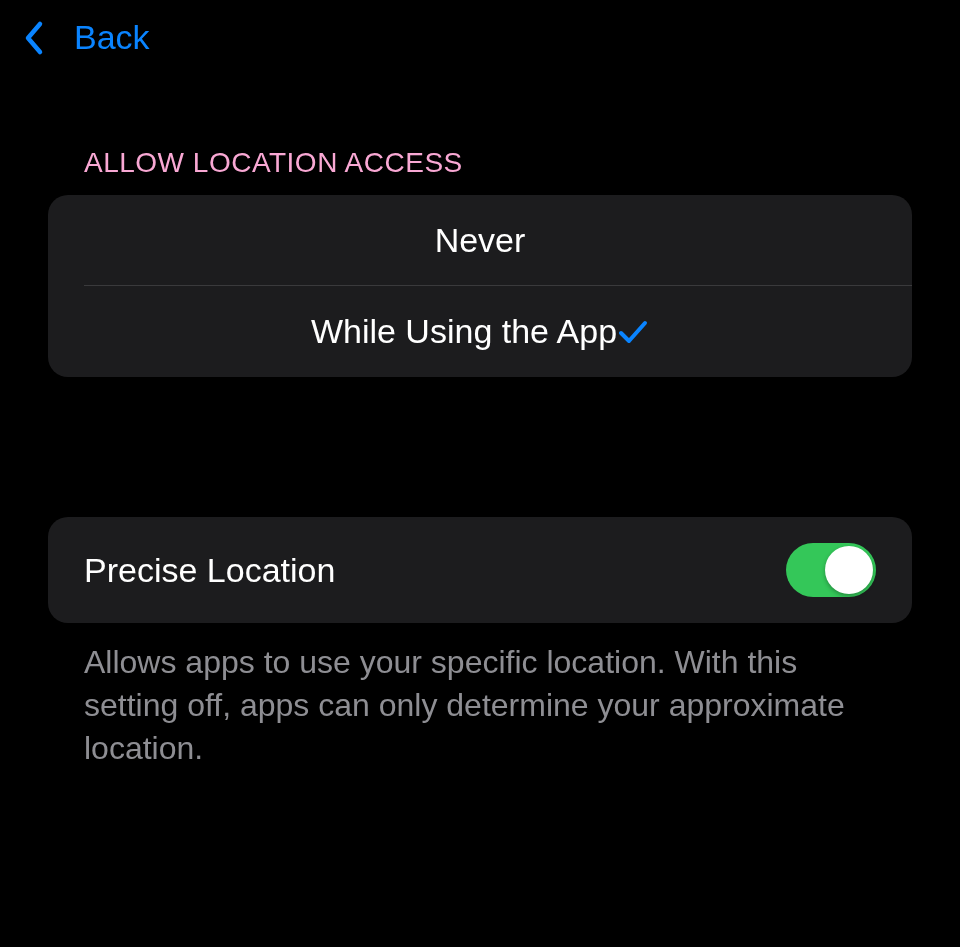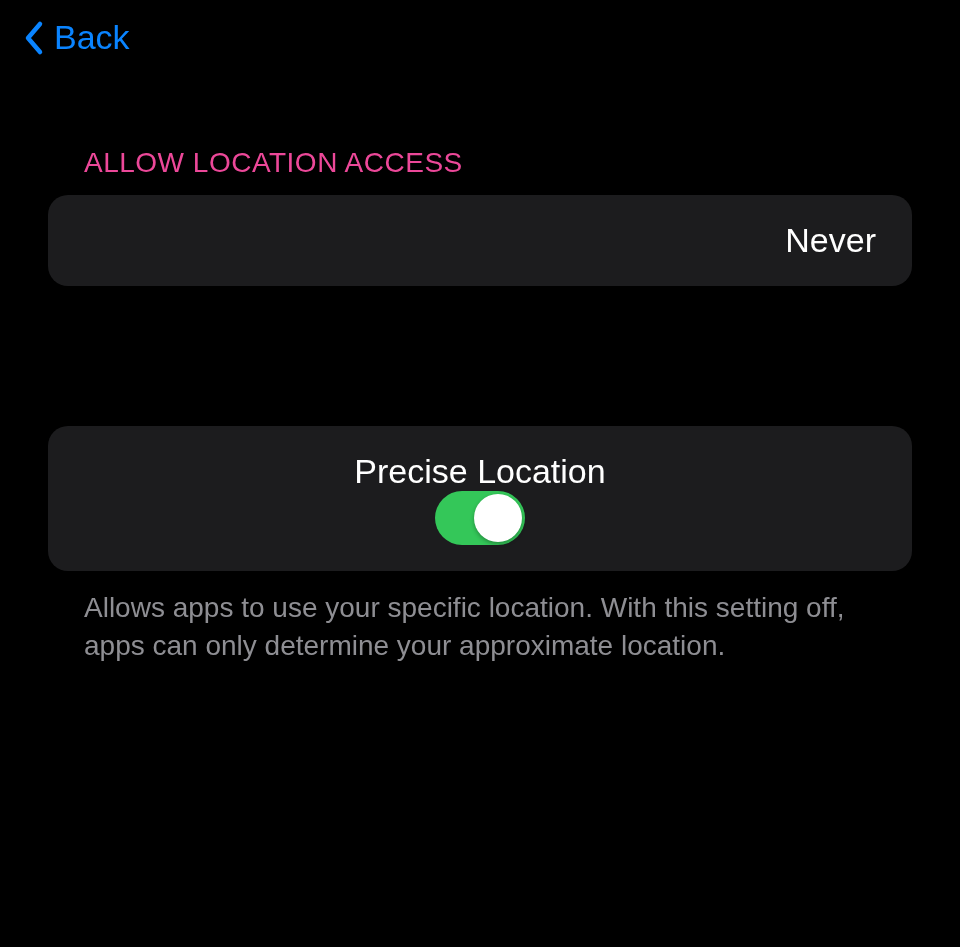--- a/index.html
+++ b/index.html
@@ -27,41 +27,42 @@
       align-items: center;
     }
     .back-chevron svg {
       width: 24px;
       height: 36px;
     }
     .back-label {
       color: #0a84ff;
       font-size: 34px;
       font-weight: 400;
+      margin-left: 20px;
     }
     .content {
       padding: 0 48px;
     }
     .section-header {
-      color: #ec4899;
+      color: #f9a8d4;
       font-size: 28px;
       font-weight: 400;
       letter-spacing: 0.5px;
       text-transform: uppercase;
       padding: 72px 0 16px 36px;
     }
     .list-group {
       background: #1c1c1e;
       border-radius: 20px;
       overflow: hidden;
     }
     .list-row {
       display: flex;
       align-items: center;
-      justify-content: flex-end;
+      justify-content: center;
       padding: 26px 36px;
       cursor: pointer;
       position: relative;
     }
     .list-row:not(:last-child)::after {
       content: "";
       position: absolute;
       left: 36px;
       right: 0;
       bottom: 0;
@@ -84,21 +85,20 @@
     }
     .spacer {
       height: 140px;
     }
     .toggle-row {
       display: flex;
       align-items: center;
       justify-content: space-between;
       padding: 26px 36px;
       cursor: pointer;
-      flex-direction: column;
     }
     .toggle {
       width: 90px;
       height: 54px;
       background: #34c759;
       border-radius: 27px;
       position: relative;
       cursor: pointer;
     }
     .toggle-knob {
@@ -106,21 +106,21 @@
       width: 48px;
       height: 48px;
       background: #ffffff;
       border-radius: 50%;
       top: 3px;
       right: 3px;
       box-shadow: 0 2px 4px rgba(0,0,0,0.3);
     }
     .footer-text {
       color: #8e8e93;
-      font-size: 28px;
+      font-size: 32px;
       font-weight: 400;
       line-height: 1.35;
       padding: 18px 36px 0 36px;
     }
   </style>
 </head>
 <body>
 
 <div class="nav-bar">
   <span class="back-chevron">
@@ -131,20 +131,28 @@
   <span class="back-label">Back</span>
 </div>
 
 <div class="content">
   <div class="section-header">Allow Location Access</div>
 
   <div class="list-group">
     <div class="list-row">
       <span class="row-label">Never</span>
     </div>
+    <div class="list-row">
+      <span class="row-label">While Using the App</span>
+      <span class="checkmark">
+        <svg viewBox="0 0 32 32" fill="none" stroke="currentColor" stroke-width="4" stroke-linecap="round" stroke-linejoin="round">
+          <polyline points="4,17 12,25 28,7"></polyline>
+        </svg>
+      </span>
+    </div>
   </div>
 
   <div class="spacer"></div>
 
   <div class="list-group">
     <div class="toggle-row">
       <span class="row-label">Precise Location</span>
       <div class="toggle">
         <div class="toggle-knob"></div>
       </div>

